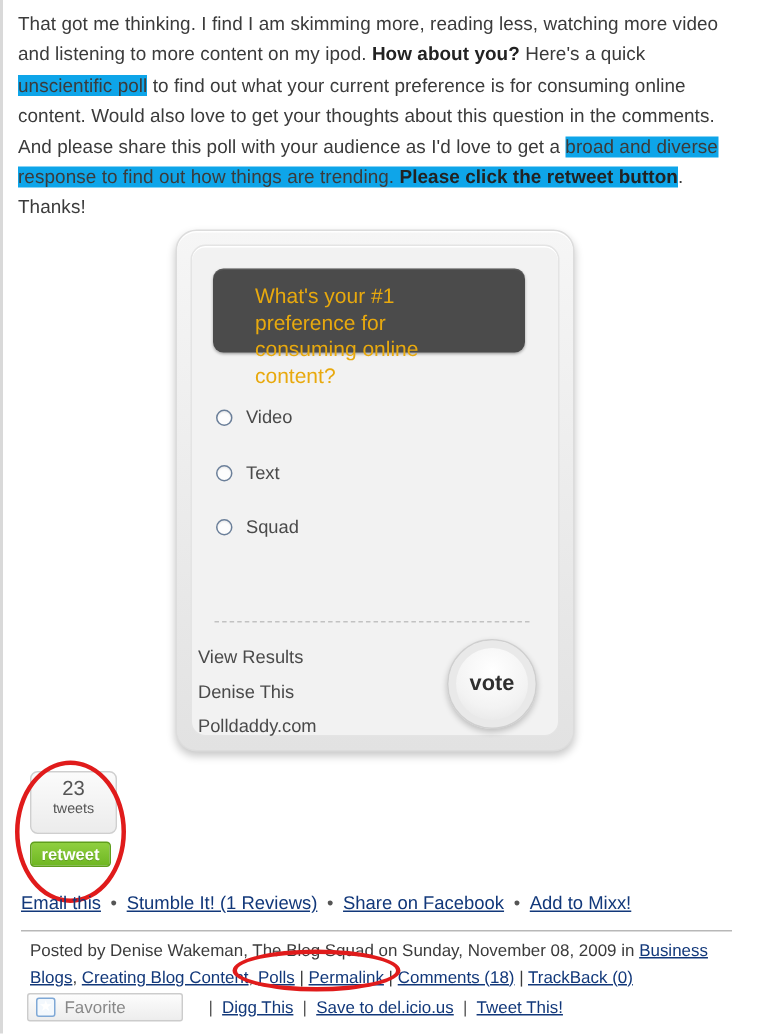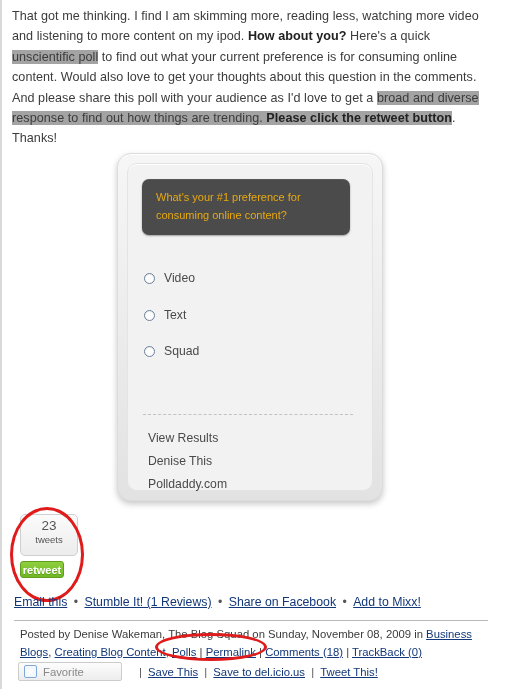--- a/index.html
+++ b/index.html
@@ -18,21 +18,21 @@
     position:absolute; left:0; top:0; width:2px; height:689px;
     background:#d9d9d9;
   }
 
   
   #article-body{
     position:absolute; left:12px; top:6px; width:481px;
     font-size:12.6px; line-height:20.4px; color:#3b3b3b;
     letter-spacing:0.05px;
   }
-  #article-body .hl{ background:#a3a3a3; }
+  #article-body .hl{ background:#0ea5e9; }
   #article-body .b{ font-weight:bold; color:#222; }
 
   
   #poll-widget{
     position:absolute; left:117px; top:153px; width:266px; height:348px;
     background:#eeeeee;
     border:1px solid #dcdcdc;
     border-radius:14px;
     box-shadow:0 3px 6px rgba(0,0,0,.22), inset 0 1px 0 #ffffff;
     background-image:linear-gradient(#f6f6f6 0%, #ebebeb 55%, #e2e2e2 100%);
@@ -43,22 +43,22 @@
     background:#f2f2f2;
     border:1px solid #e4e4e4;
     box-shadow:inset 0 1px 0 #fff;
   }
   #poll-question{
     position:absolute; left:14px; top:15px; width:208px; height:56px;
     background:#4b4b4b;
     border-radius:7px;
     box-shadow:0 1px 2px rgba(0,0,0,.35), inset 0 1px 0 rgba(255,255,255,.08);
     color:#e8a90e;
-    font-size:11px; line-height:17.5px;
-    padding:10px 14px;
+    font-size:14px; line-height:17.5px;
+    padding:10px 28px;
   }
   .poll-opt{
     position:absolute; left:16px; font-size:12.2px; color:#4a4a4a;
     display:flex; align-items:center; gap:9px;
   }
   .radio{
     width:11px; height:11px; border-radius:50%;
     border:1.6px solid #6b7f99; background:#fdfdfd;
     display:inline-block; flex:none;
     box-shadow:inset 0 1px 1px rgba(0,0,0,.07);
@@ -70,21 +70,21 @@
   #other-input{
     width:154px; height:17px; margin-left:6px;
     background:#c9c9c9; border:1px solid #9b9b9b;
     font-size:11px; padding:0 3px; color:#333;
   }
   #poll-divider{
     position:absolute; left:15px; top:250px; width:210px; height:0;
     border-top:1px dashed #c2c2c2;
   }
   .poll-link{
-    position:absolute; left:20px; font-size:12.2px; color:#4a4a4a;
+    position:absolute; left:4px; font-size:12.2px; color:#4a4a4a;
     text-decoration:none;
   }
   #link-view-results{ top:267px; }
   #link-share-this { top:290px; }
   #link-polldaddy  { top:313px; }
 
   #vote-button{
     position:absolute; right:14px; top:262px;
     width:60px; height:60px; border-radius:50%;
     background:radial-gradient(circle at 50% 34%, #ffffff 0%, #f3f3f3 52%, #dcdcdc 100%);
@@ -98,21 +98,21 @@
   #retweet-widget{ position:absolute; left:20px; top:514px; width:62px; }
   #tweet-count-box{
     width:58px; height:42px;
     background:linear-gradient(#fbfbfb,#ececec);
     border:1px solid #cfcfcf; border-radius:5px;
     text-align:center; padding-top:3px;
   }
   #tweet-count{ font-size:13.5px; color:#555; line-height:16px; }
   #tweet-label{ font-size:9.5px; color:#555; line-height:12px; }
   #retweet-button{
-    margin-top:5px; width:44px; height:17px;
+    margin-top:5px; width:54px; height:17px;
     background:linear-gradient(#8fcf3f,#6fb723);
     border:1px solid #5f9e1c; border-radius:3px;
     color:#ffffff; font-size:11px; font-weight:bold;
     display:flex; align-items:center; justify-content:center;
     text-shadow:0 1px 0 rgba(0,0,0,.18);
   }
 
   
   .red-ellipse{
     position:absolute; border:3px solid #e01b1b;
@@ -190,20 +190,21 @@
       <span>Squad</span>
     </div>
 
 
     <div id="poll-divider"></div>
 
     <a class="poll-link" id="link-view-results" href="#">View Results</a>
     <a class="poll-link" id="link-share-this" href="#">Denise This</a>
     <a class="poll-link" id="link-polldaddy" href="#">Polldaddy.com</a>
 
+    <div id="vote-button">vote</div>
   </div>
 </div>
 
 <div id="retweet-widget">
   <div id="tweet-count-box">
     <div id="tweet-count">23</div>
     <div id="tweet-label">tweets</div>
   </div>
   <div id="retweet-button">retweet</div>
 </div>
@@ -216,14 +217,14 @@
 
 <div id="post-meta"><span>Posted by Denise Wakeman, The Blog Squad on Sunday, November 08, 2009 in </span><a href="#">Business Blogs</a><span>, </span><a href="#">Creating Blog Content</a><span>, </span><a href="#">Polls</a><span> | </span><a href="#" id="permalink-link">Permalink</a><span> | </span><a href="#" id="comments-link">Comments (18)</a><span> | </span><a href="#" id="trackback-link">TrackBack (0)</a></div>
 
 <div class="red-ellipse" id="annot-comments"></div>
 
 <div id="bottom-toolbar">
   <div id="favorite-button">
     <span id="star-icon">★</span>
     <span>Favorite</span>
   </div>
-  <div id="toolbar-links"><span class="sep"> | </span><a href="#">Save This</a><span class="sep"> | </span><a href="#">Save to del.icio.us</a><span class="sep"> | </span><a href="#">Tweet This!</a></div>
+  <div id="toolbar-links"><span class="sep"> | </span><a href="#">Digg This</a><span class="sep"> | </span><a href="#">Save to del.icio.us</a><span class="sep"> | </span><a href="#">Tweet This!</a></div>
 </div>
 
 </body></html>

